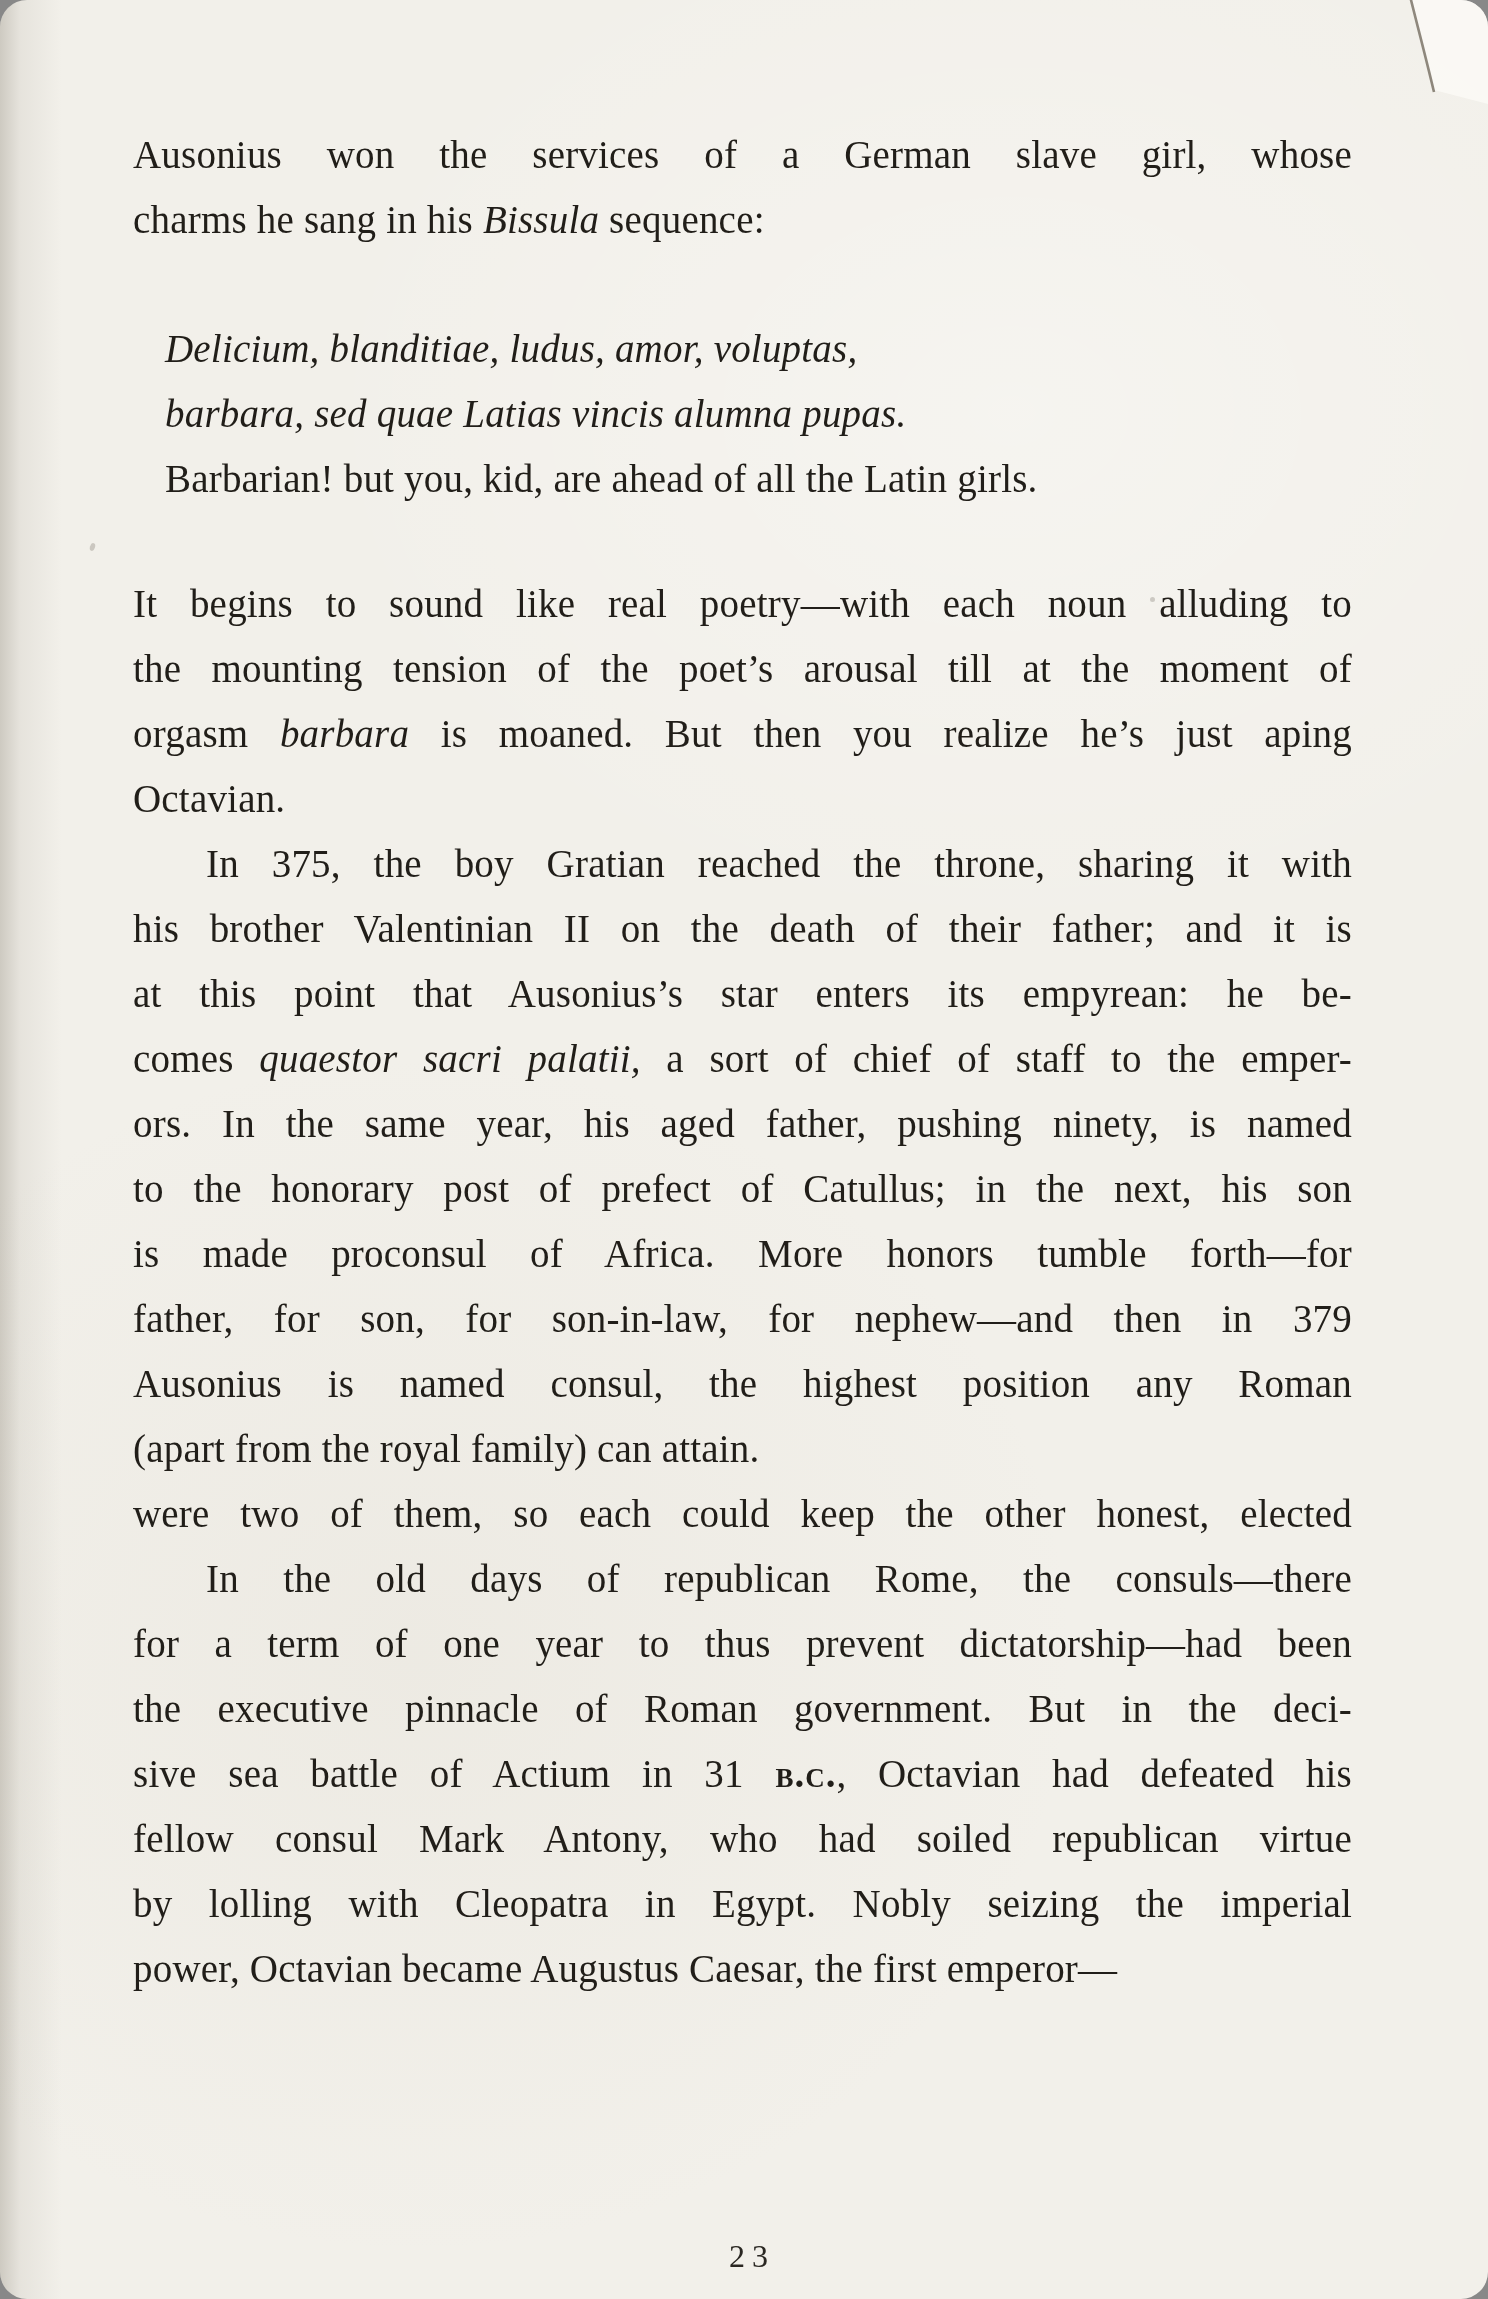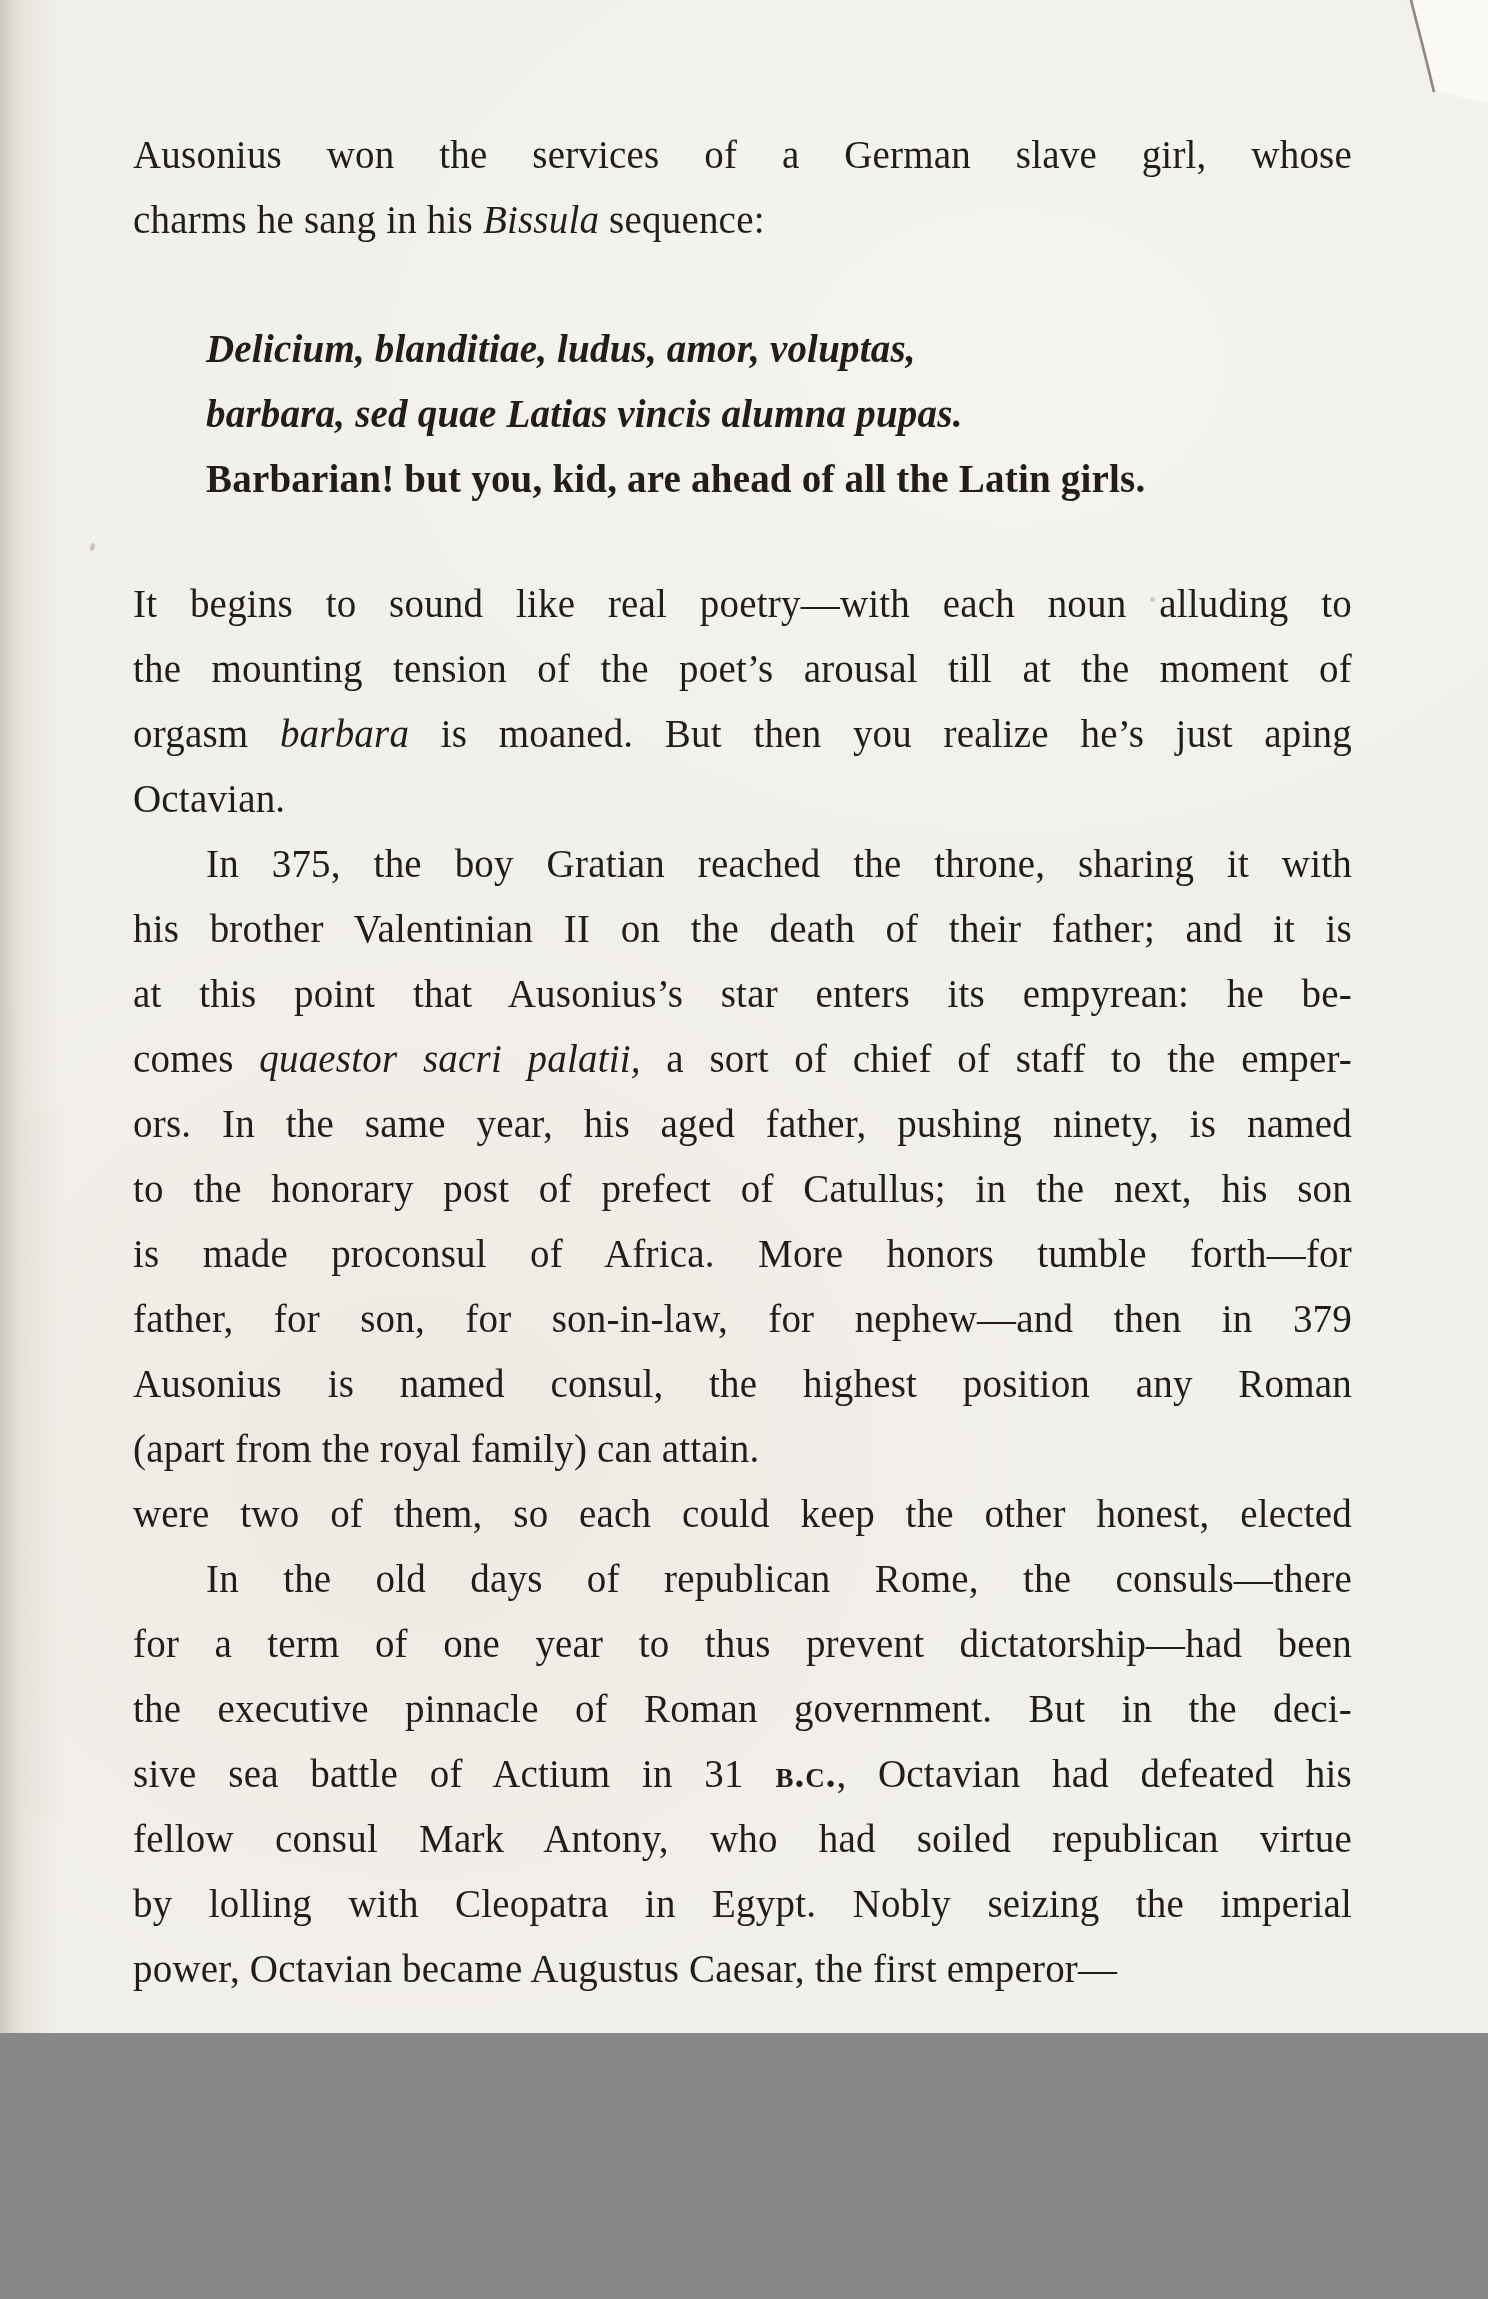--- a/index.html
+++ b/index.html
@@ -1,46 +1,47 @@
 <!DOCTYPE html>
 <html style="--paper: #f2f0ea; --ink: #211e19;"><head>
 <meta charset="utf-8">
 <style>
   html,body{margin:0;padding:0;background:#888;}
   .page{
     position:relative;
-    width:1488px;height:2033px;
+    width:1488px;height:2299px;
     margin:0 auto;
     overflow:hidden;
     background:
       radial-gradient(1200px 900px at 68% 18%, rgba(255,255,255,0.28), rgba(255,255,255,0) 60%),
       radial-gradient(1100px 1000px at 28% 72%, rgba(206,199,184,0.14), rgba(206,199,184,0) 60%),
       var(--paper,#f2f0ea);
     font-family:"Liberation Serif","DejaVu Serif",serif;
     color:var(--ink,#211e19);
+    border-radius:27px;
   }
   .edge-shadow{
     position:absolute;left:0;top:0;bottom:0;width:70px;
     background:linear-gradient(90deg, rgba(122,114,99,0.30), rgba(122,114,99,0.10) 20px, rgba(122,114,99,0) 62px);
     pointer-events:none;
   }
   .corner-svg{position:absolute;top:0;right:0;pointer-events:none;}
   .speck{position:absolute;background:#6f6a61;border-radius:50%;opacity:.30;}
   .speck.a{left:90px;top:543px;width:5px;height:8px;transform:rotate(18deg);}
   .speck.b{left:1150px;top:597px;width:5px;height:5px;}
 
   .body-text{
     position:absolute;left:133px;top:122px;width:1219px;
     font-size:39px;line-height:65px;
     letter-spacing:0.2px;
   }
   .line{min-height:65px;}
   .just{text-align:justify;text-align-last:justify;}
   .indent{padding-left:73px;}
-  .poem{margin-top:64px;margin-bottom:60px;margin-left:73px;font-weight:bold;}
+  .poem{margin-top:64px;margin-bottom:60px;margin-left:32px;}
   .it{font-style:italic;}
   .sc{font-variant-caps:small-caps;letter-spacing:1px;font-weight:bold;}
 
   .footer-title{
     position:absolute;left:0;top:2163px;width:1480px;
     text-align:center;
     font-size:33px;
     font-variant-caps:small-caps;
     letter-spacing:0.24em;
     word-spacing:0.18em;

